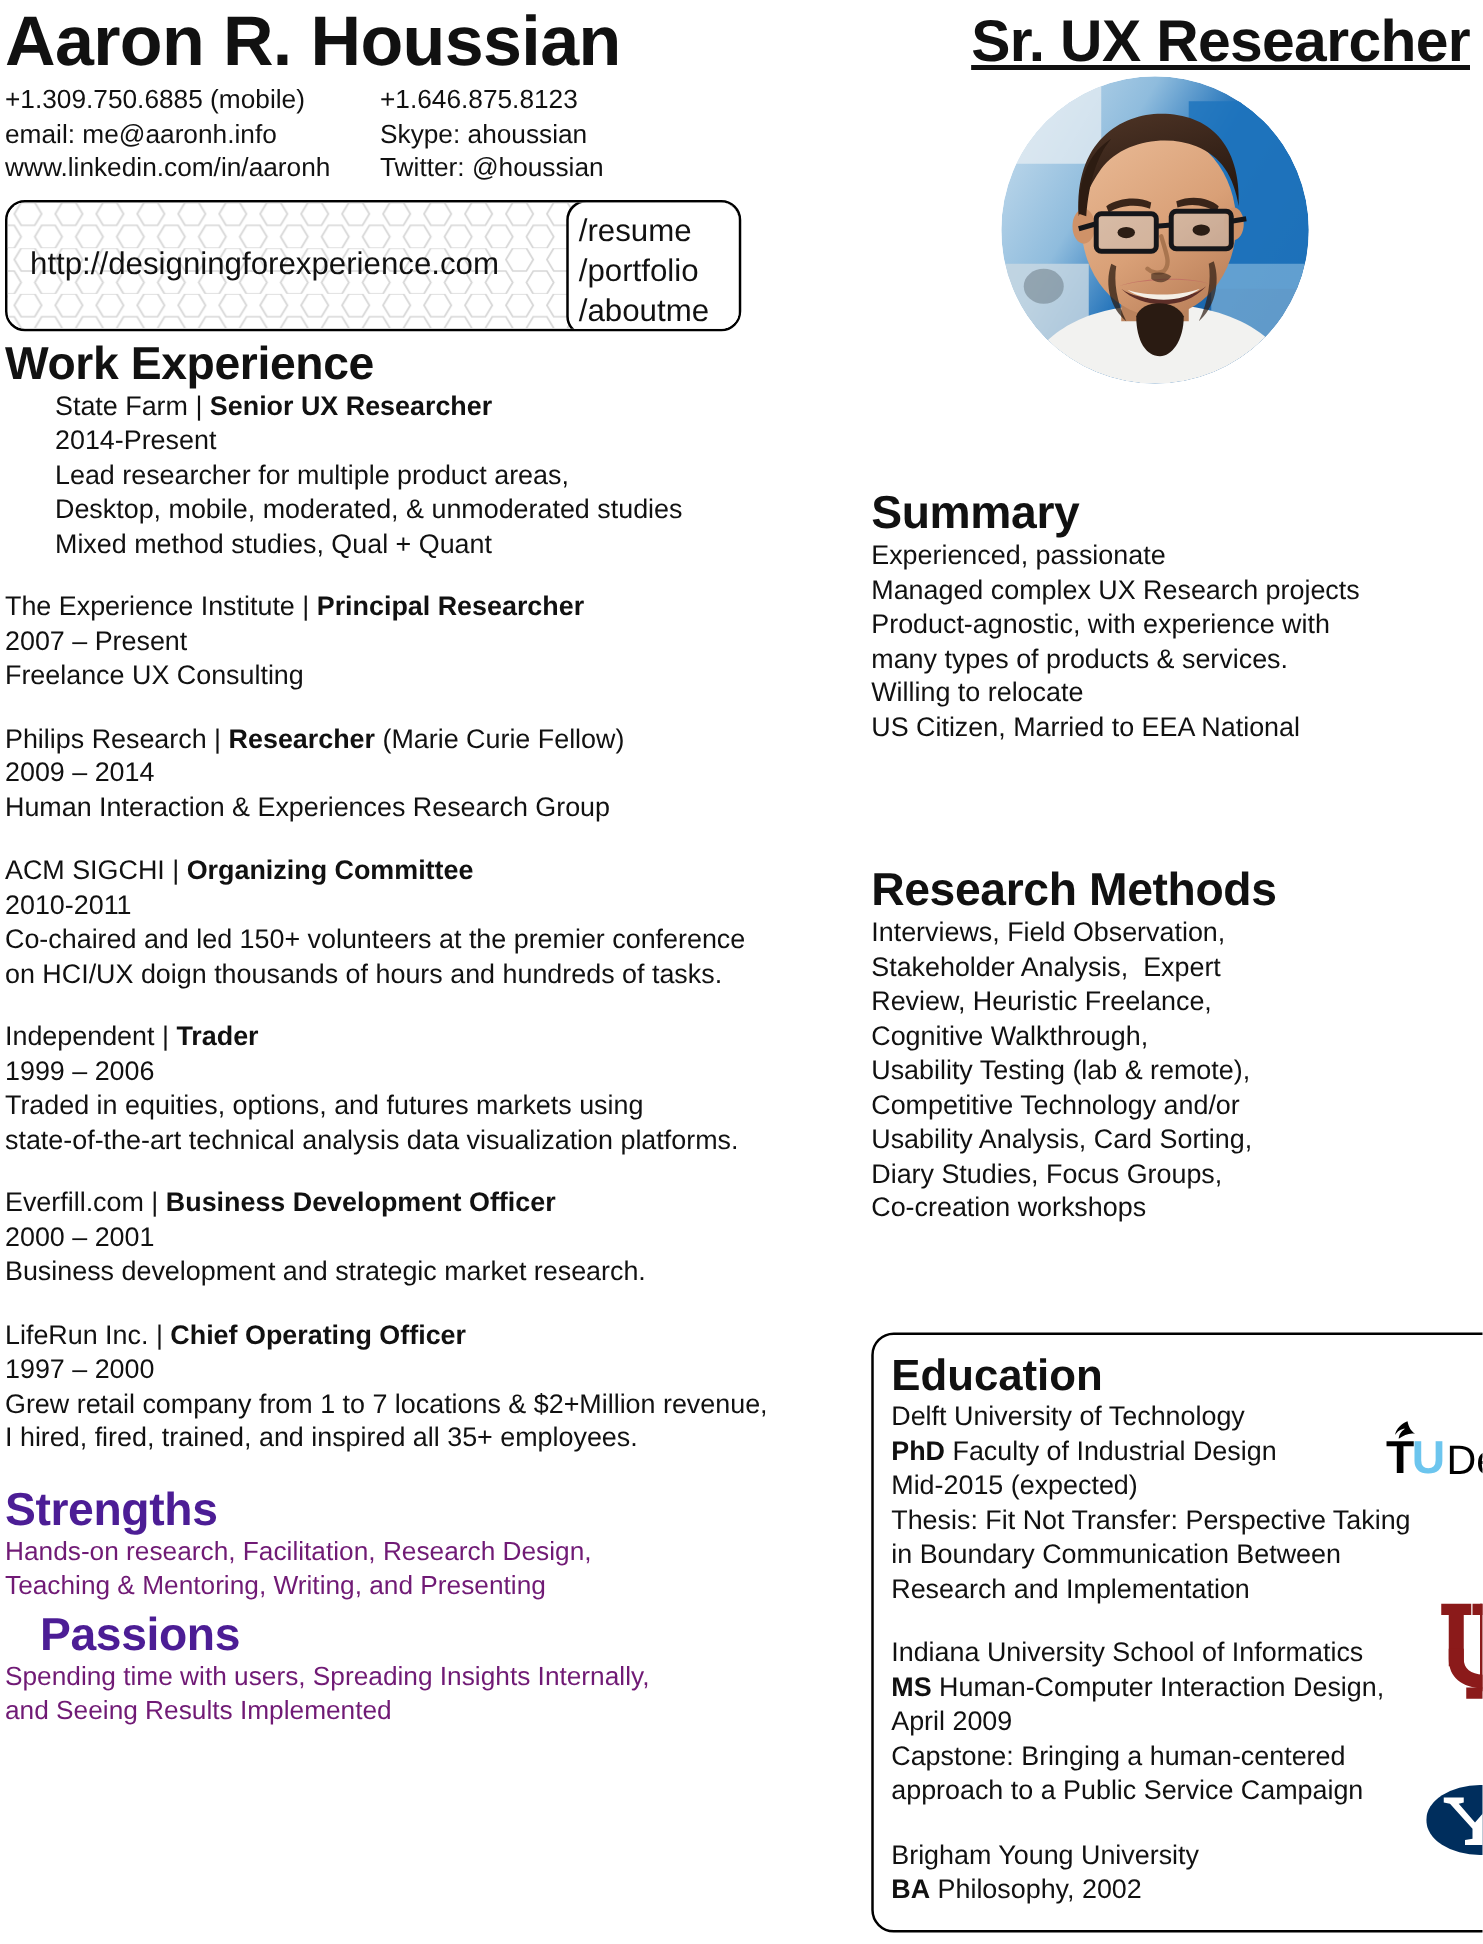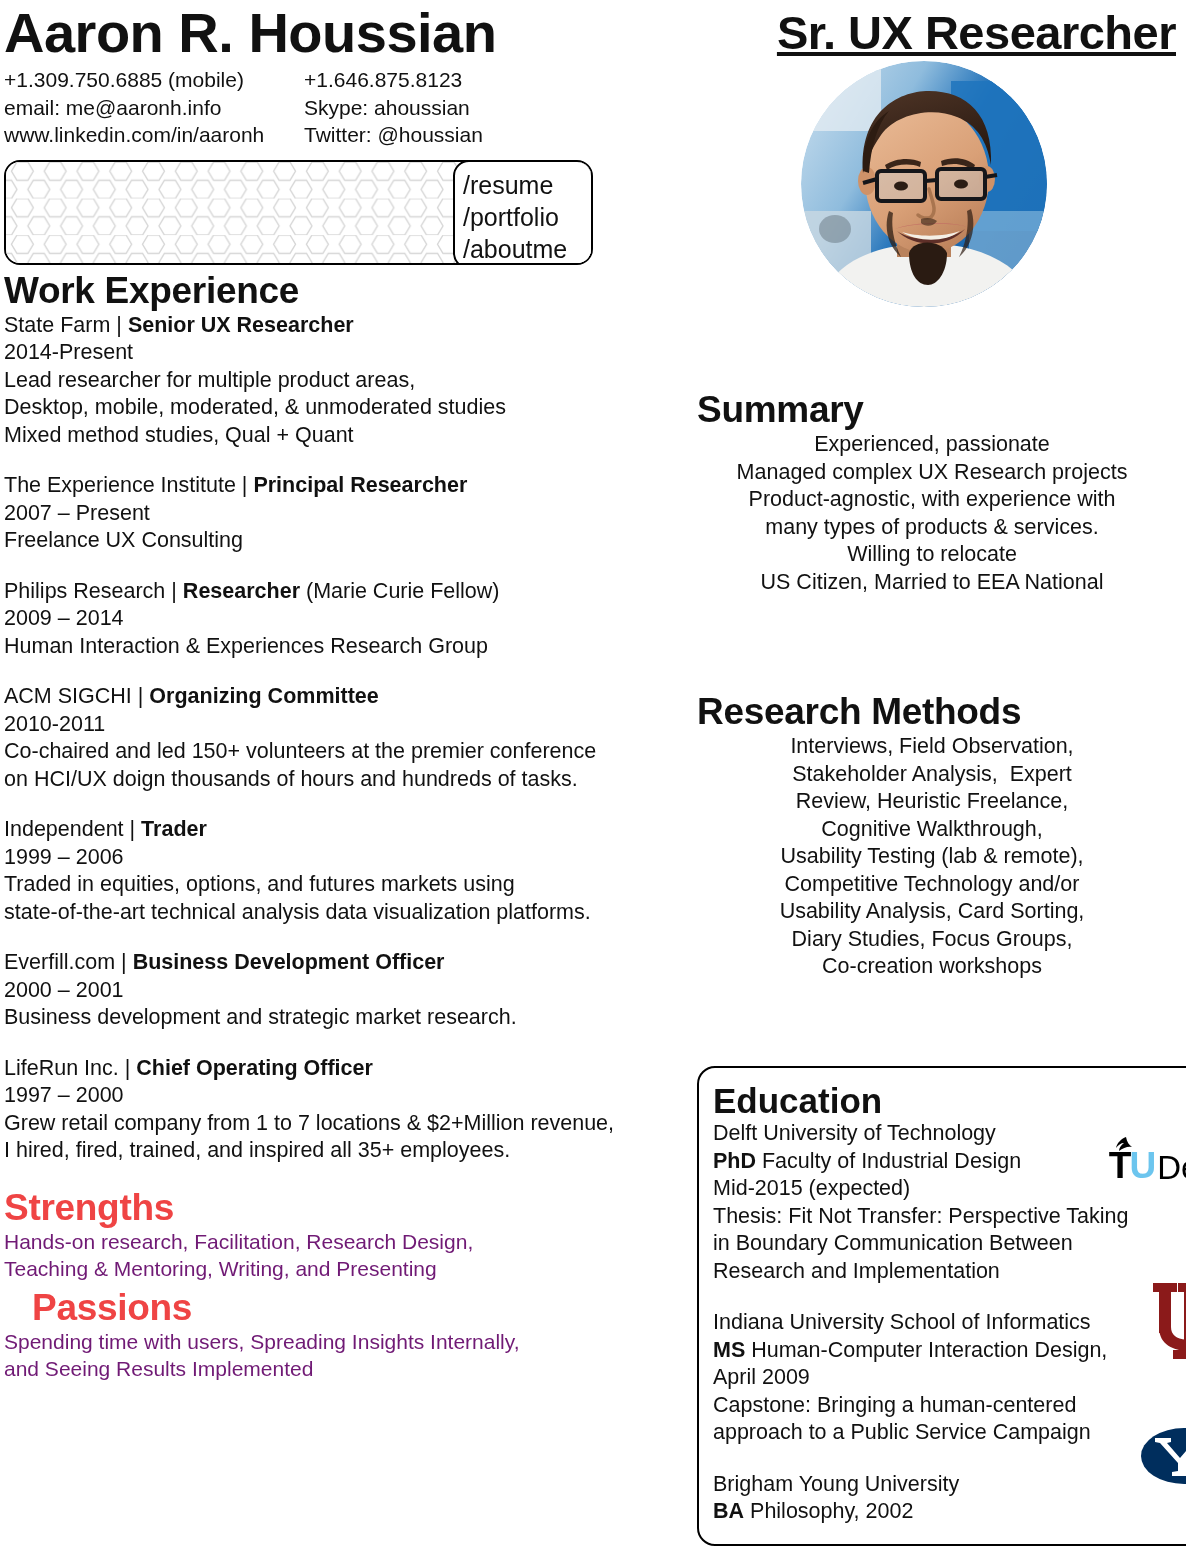--- a/index.html
+++ b/index.html
@@ -96,31 +96,31 @@
     line-height: 32px;
   }
 
   
   .section-heading {
     font-size: 37px;
     font-weight: bold;
     letter-spacing: -0.3px;
     line-height: 40px;
   }
-  .section-heading.blue { color: #ef4444; }
+  .section-heading.blue { color: #4c1d95; }
 
   #work-experience-heading { margin-top: 6px; }
 
   .job {
     font-size: 21.5px;
     line-height: 27.5px;
     margin-bottom: 23px;
   }
   .job .job-header { }
-  #work-list .job:first-child { margin-top: 1px; }
+  #work-list .job:first-child { margin-top: 1px; margin-left: 40px; }
 
   
   #strengths-heading { margin-top: 22px; }
   .blue-body {
     color: #701a75;
     font-size: 21px;
     line-height: 27.5px;
   }
   #passions-heading { margin-top: 5px; margin-left: 28px; }
 
@@ -155,21 +155,20 @@
   }
   #profile-photo svg { display: block; }
 
   
   #summary-section { position: absolute; left: 0; top: 390px; width: 470px; }
   #methods-section { position: absolute; left: 0; top: 692px; width: 470px; }
   .right-body {
     font-size: 21.5px;
     line-height: 27.5px;
     margin-top: 1px;
-    text-align: center;
   }
 
   
   #education-box {
     position: absolute;
     left: 0;
     top: 1066px;
     width: 552px;
     height: 480px;
     border: 2.5px solid #000;
@@ -272,20 +271,21 @@
       <defs>
         <pattern id="hexpat" width="33" height="38" patternUnits="userSpaceOnUse">
           <path d="M 11 0 L 22 0 L 27.5 9.5 L 22 19 L 11 19 L 5.5 9.5 Z
                    M 27.5 19 L 38.5 19 L 44 28.5 L 38.5 38 L 27.5 38 L 22 28.5 Z
                    M -5.5 19 L 5.5 19 L 11 28.5 L 5.5 38 L -5.5 38 L -11 28.5 Z" fill="none" stroke="#d6d6d6" stroke-width="1.4"></path>
         </pattern>
       </defs>
       <rect x="0" y="0" width="589" height="105" fill="#ffffff"></rect>
       <rect x="0" y="0" width="589" height="105" fill="url(#hexpat)"></rect>
     </svg>
+    <div id="website-url">http://designingforexperience.com</div>
     <div id="website-paths-box">
       <div class="path-line">/resume</div>
       <div class="path-line">/portfolio</div>
       <div class="path-line">/aboutme</div>
     </div>
   </div>
 
   <div class="section-heading" id="work-experience-heading">Work Experience</div>
 
   <div id="work-list">

